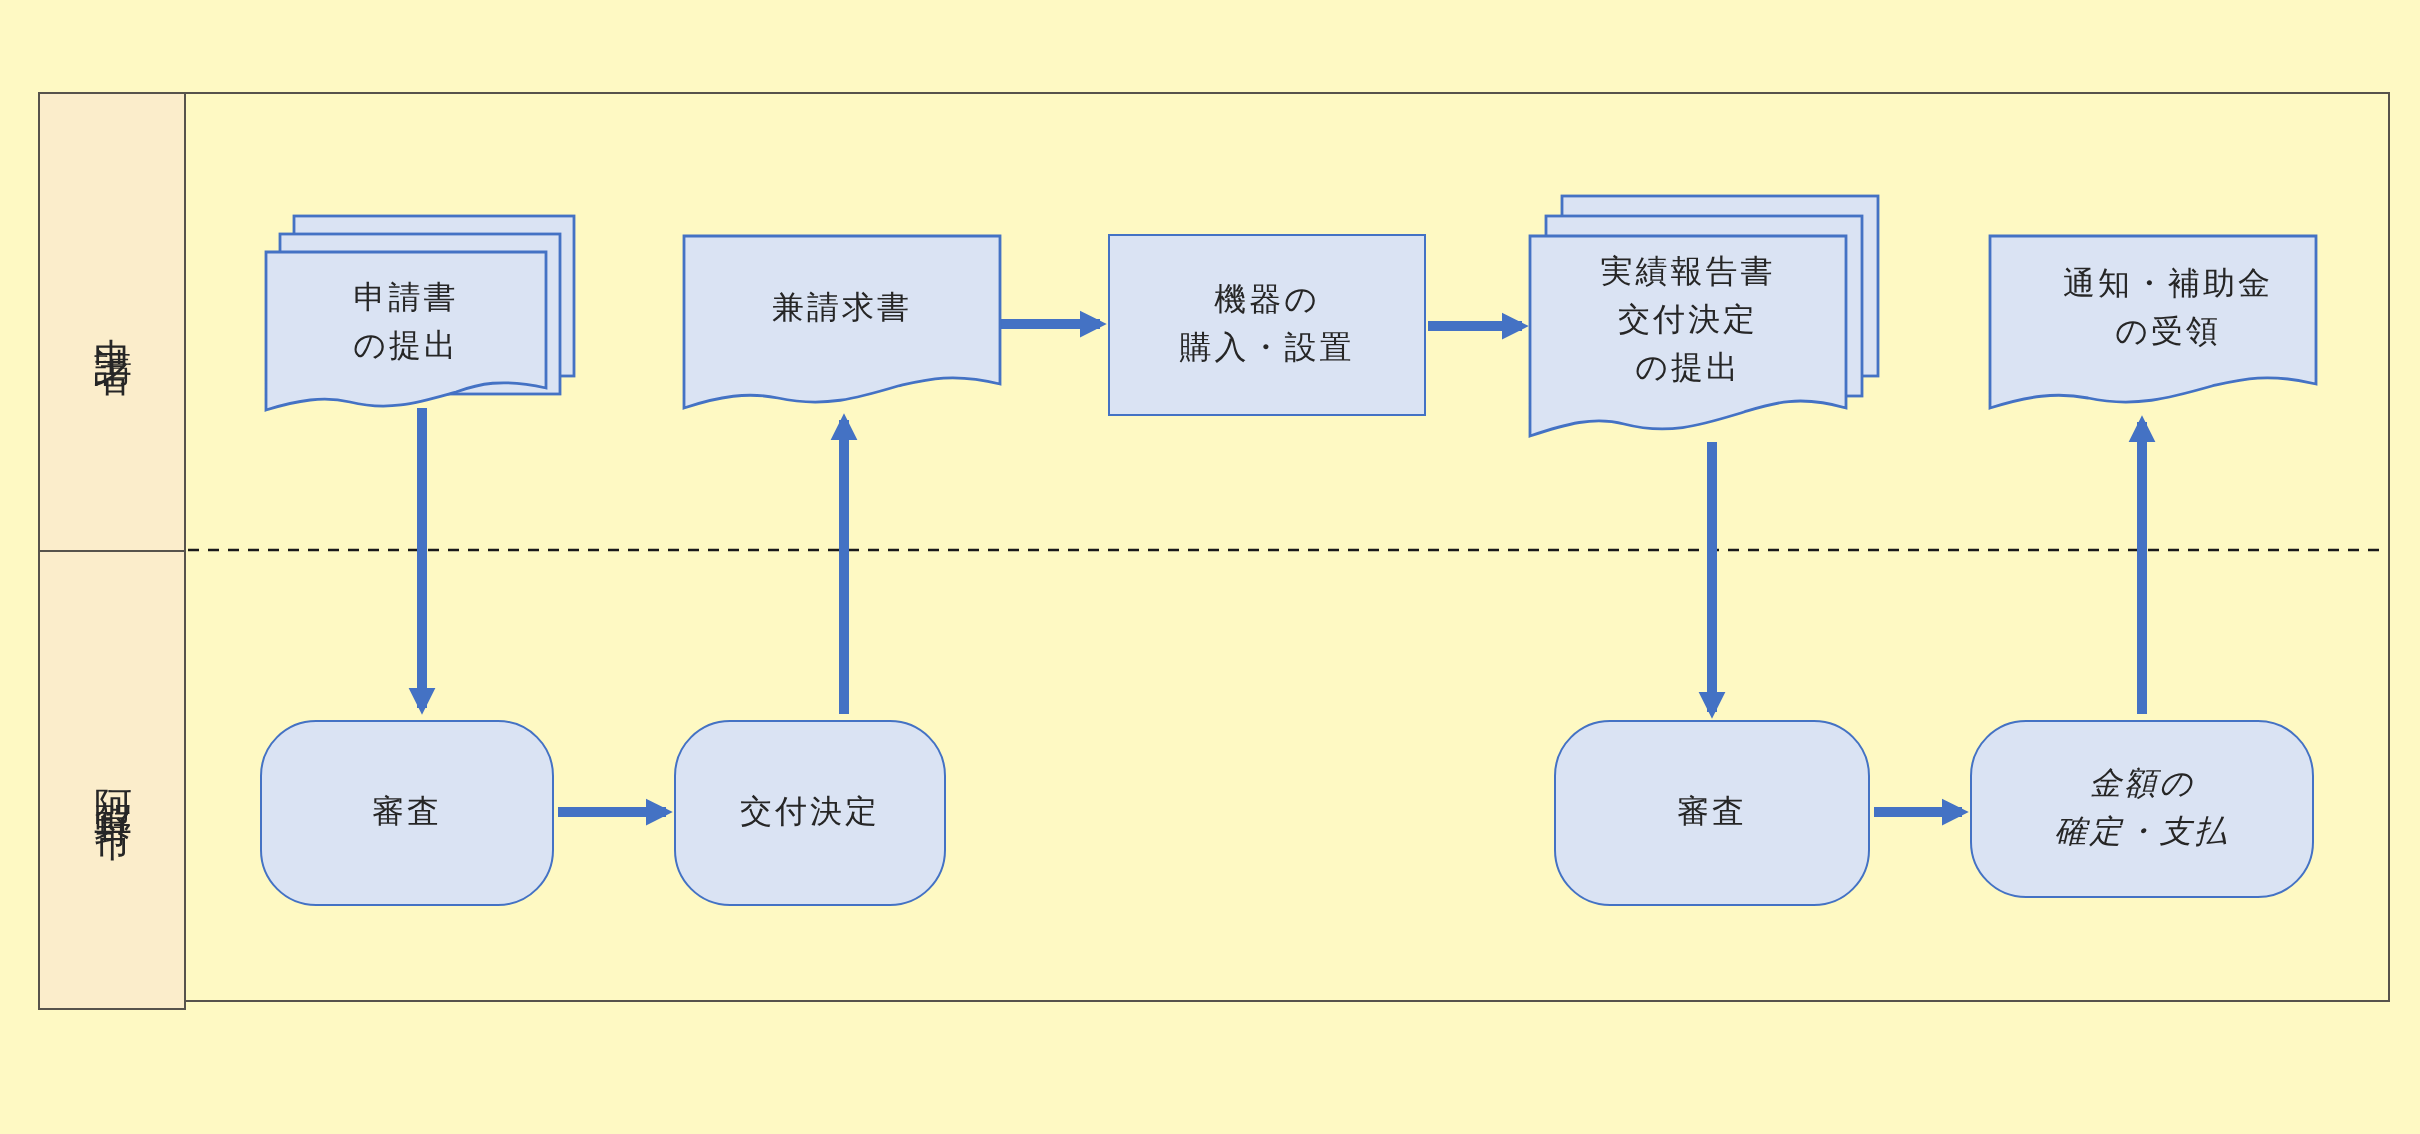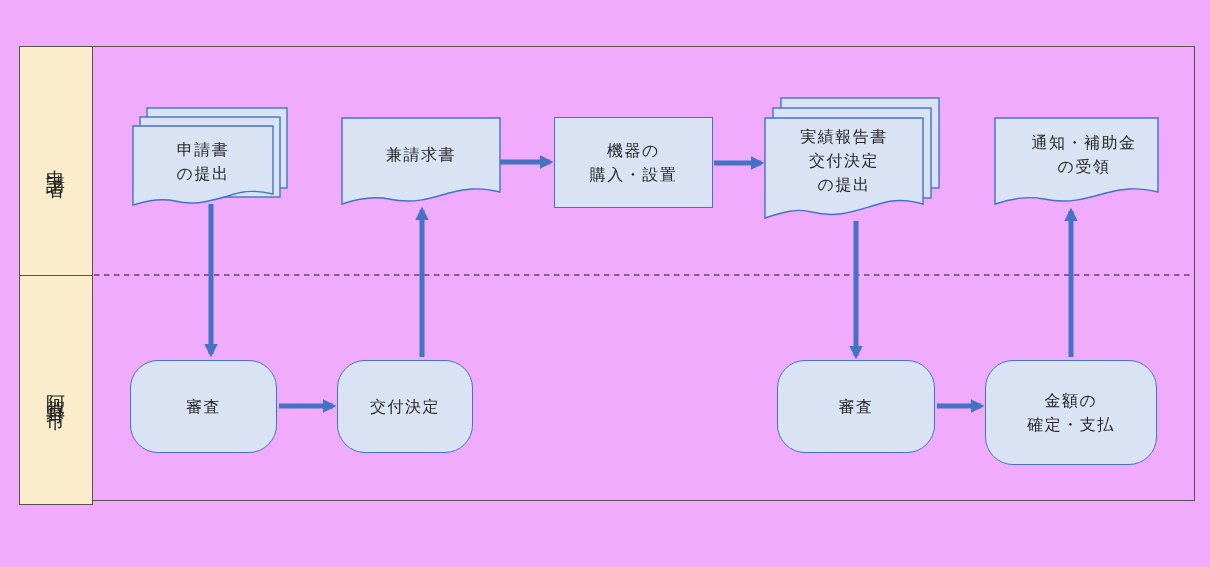--- a/index.html
+++ b/index.html
@@ -1,19 +1,19 @@
 <!DOCTYPE html>
 <html><head>
 <meta charset="utf-8">
 <style>
   * { margin: 0; padding: 0; box-sizing: border-box; }
   html, body { width: 1210px; height: 567px; background: #ffffff; overflow: hidden; }
   body { font-family: "Liberation Sans", "DejaVu Sans", sans-serif; color: #262626; }
 
-  .canvas { position: relative; width: 1210px; height: 567px; background: #f0abfc; }
+  .canvas { position: relative; width: 1210px; height: 567px; background: #fef9c3; }
 
   
   .frame {
     position: absolute; left: 19px; top: 46px; width: 1176px; height: 455px;
     border: 1.6px solid #57534c; background: transparent;
   }
 
   
   .lane-col {
     position: absolute; left: 19px; top: 46px; width: 74px; height: 459px;
@@ -45,21 +45,21 @@
   .rounded { border-radius: 28px; }
 
   .n-app      { left: 133px; top: 126px; width: 140px; height: 72px; }
   .n-notice   { left: 342px; top: 118px; width: 158px; height: 74px; }
   .n-purchase { left: 554px; top: 117px; width: 159px; height: 91px; }
   .n-report   { left: 765px; top: 118px; width: 158px; height: 86px; }
   .n-subsidy  { left: 995px; top: 118px; width: 178px; height: 74px; }
   .n-review1  { left: 130px; top: 360px; width: 147px; height: 93px; }
   .n-grant    { left: 337px; top: 360px; width: 136px; height: 93px; }
   .n-review2  { left: 777px; top: 360px; width: 158px; height: 93px; }
-  .n-payment  { left: 985px; top: 360px; width: 172px; height: 105px; }
+  .n-payment  { left: 985px; top: 360px; width: 172px; height: 89px; font-style: italic; }
 </style>
 </head>
 <body>
 
 <div class="canvas">
 
   <div class="frame"></div>
 
   <div class="lane-col">
     <div class="lane-cell top">

